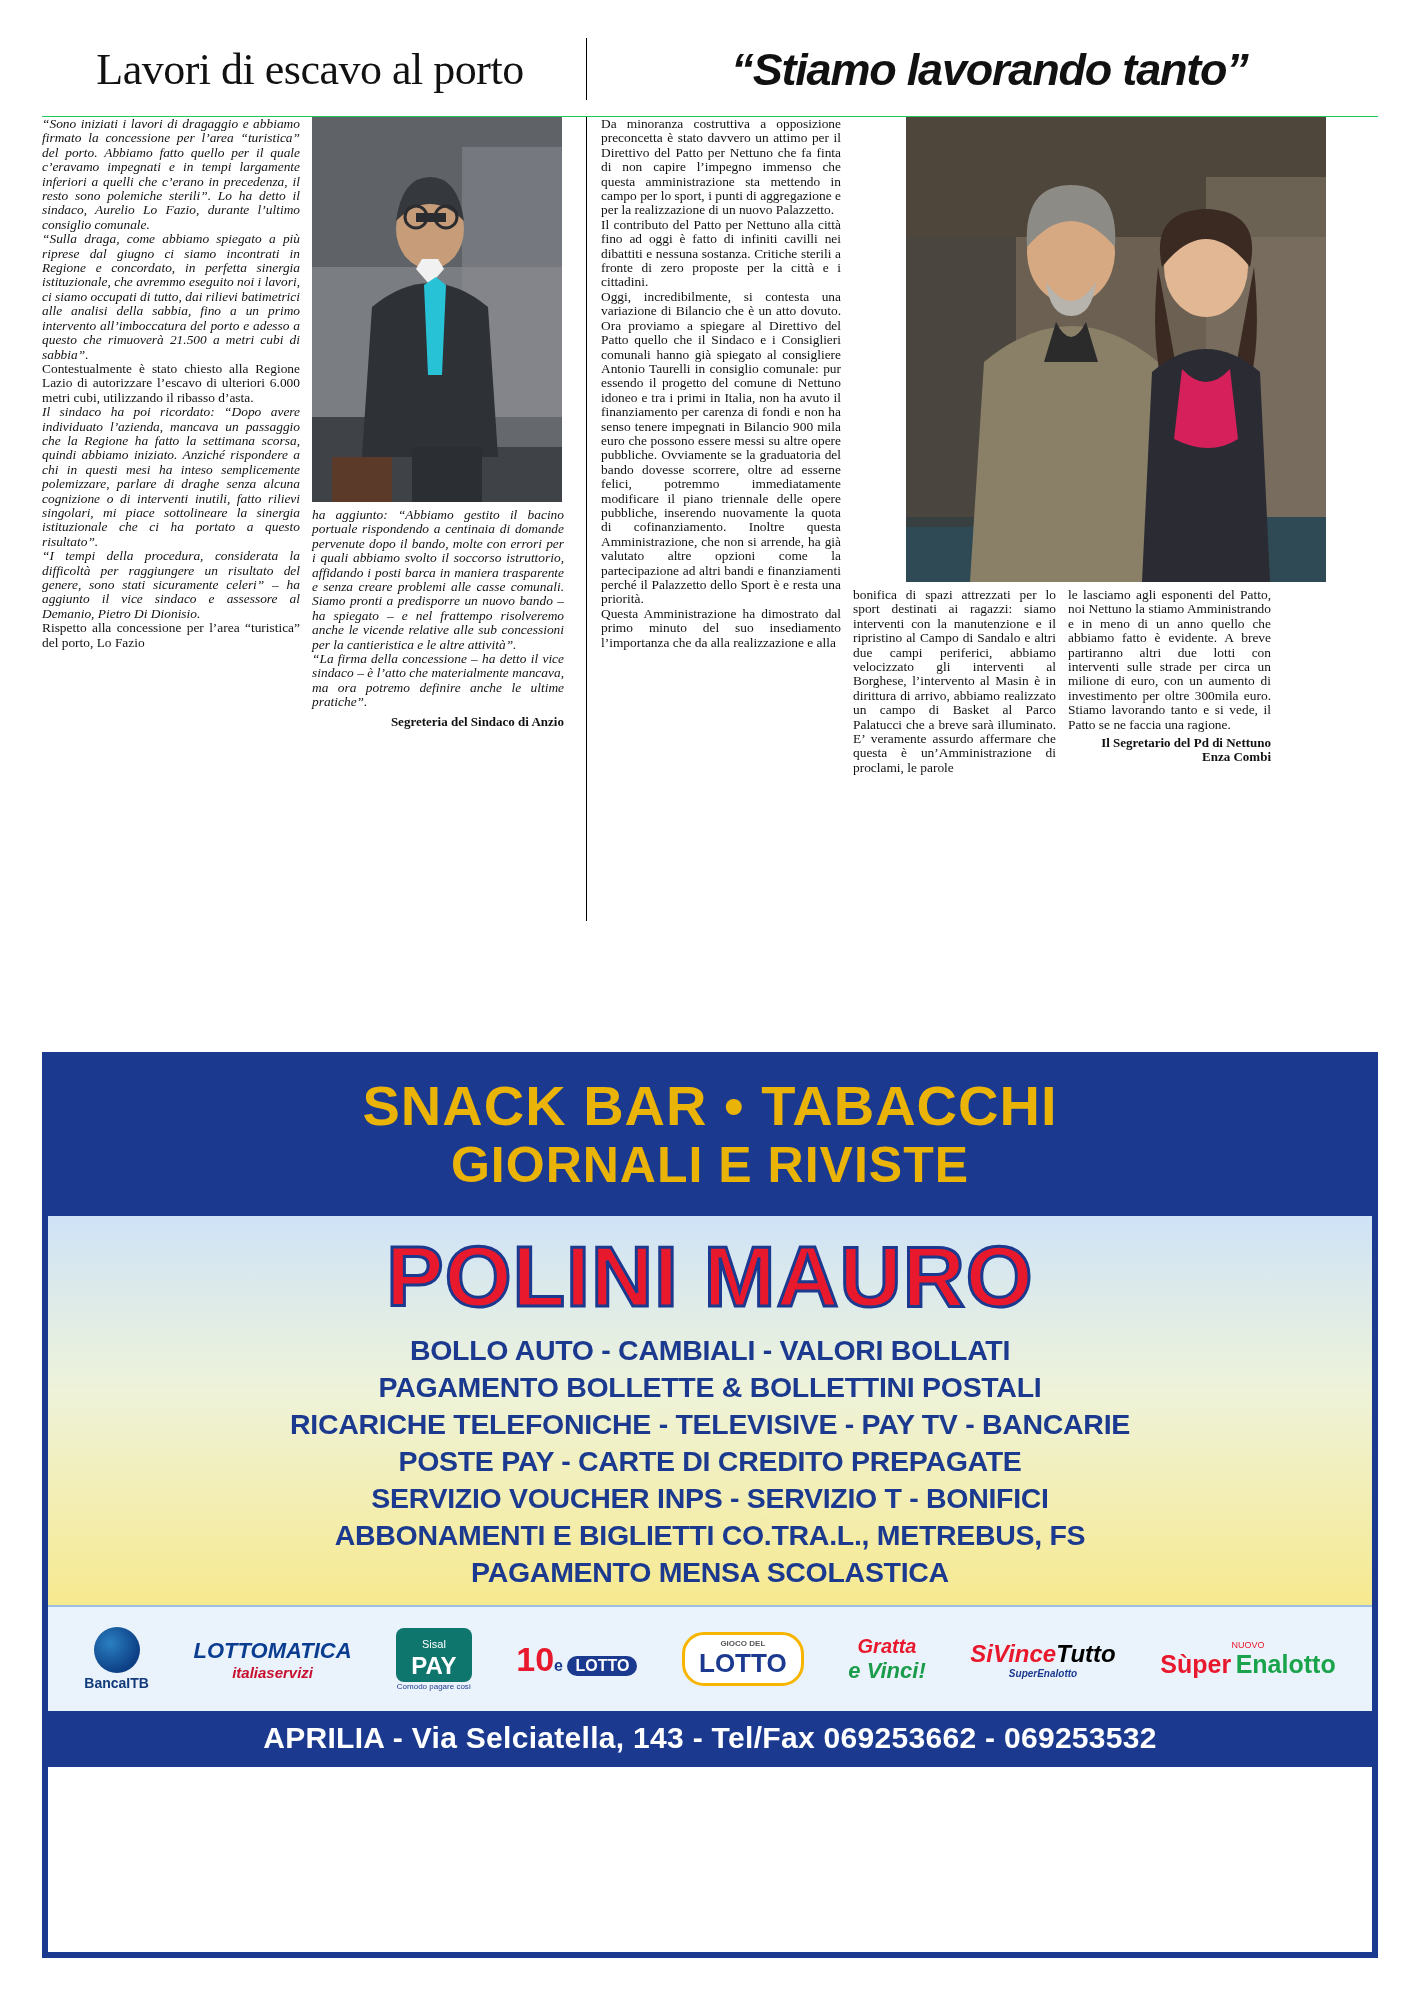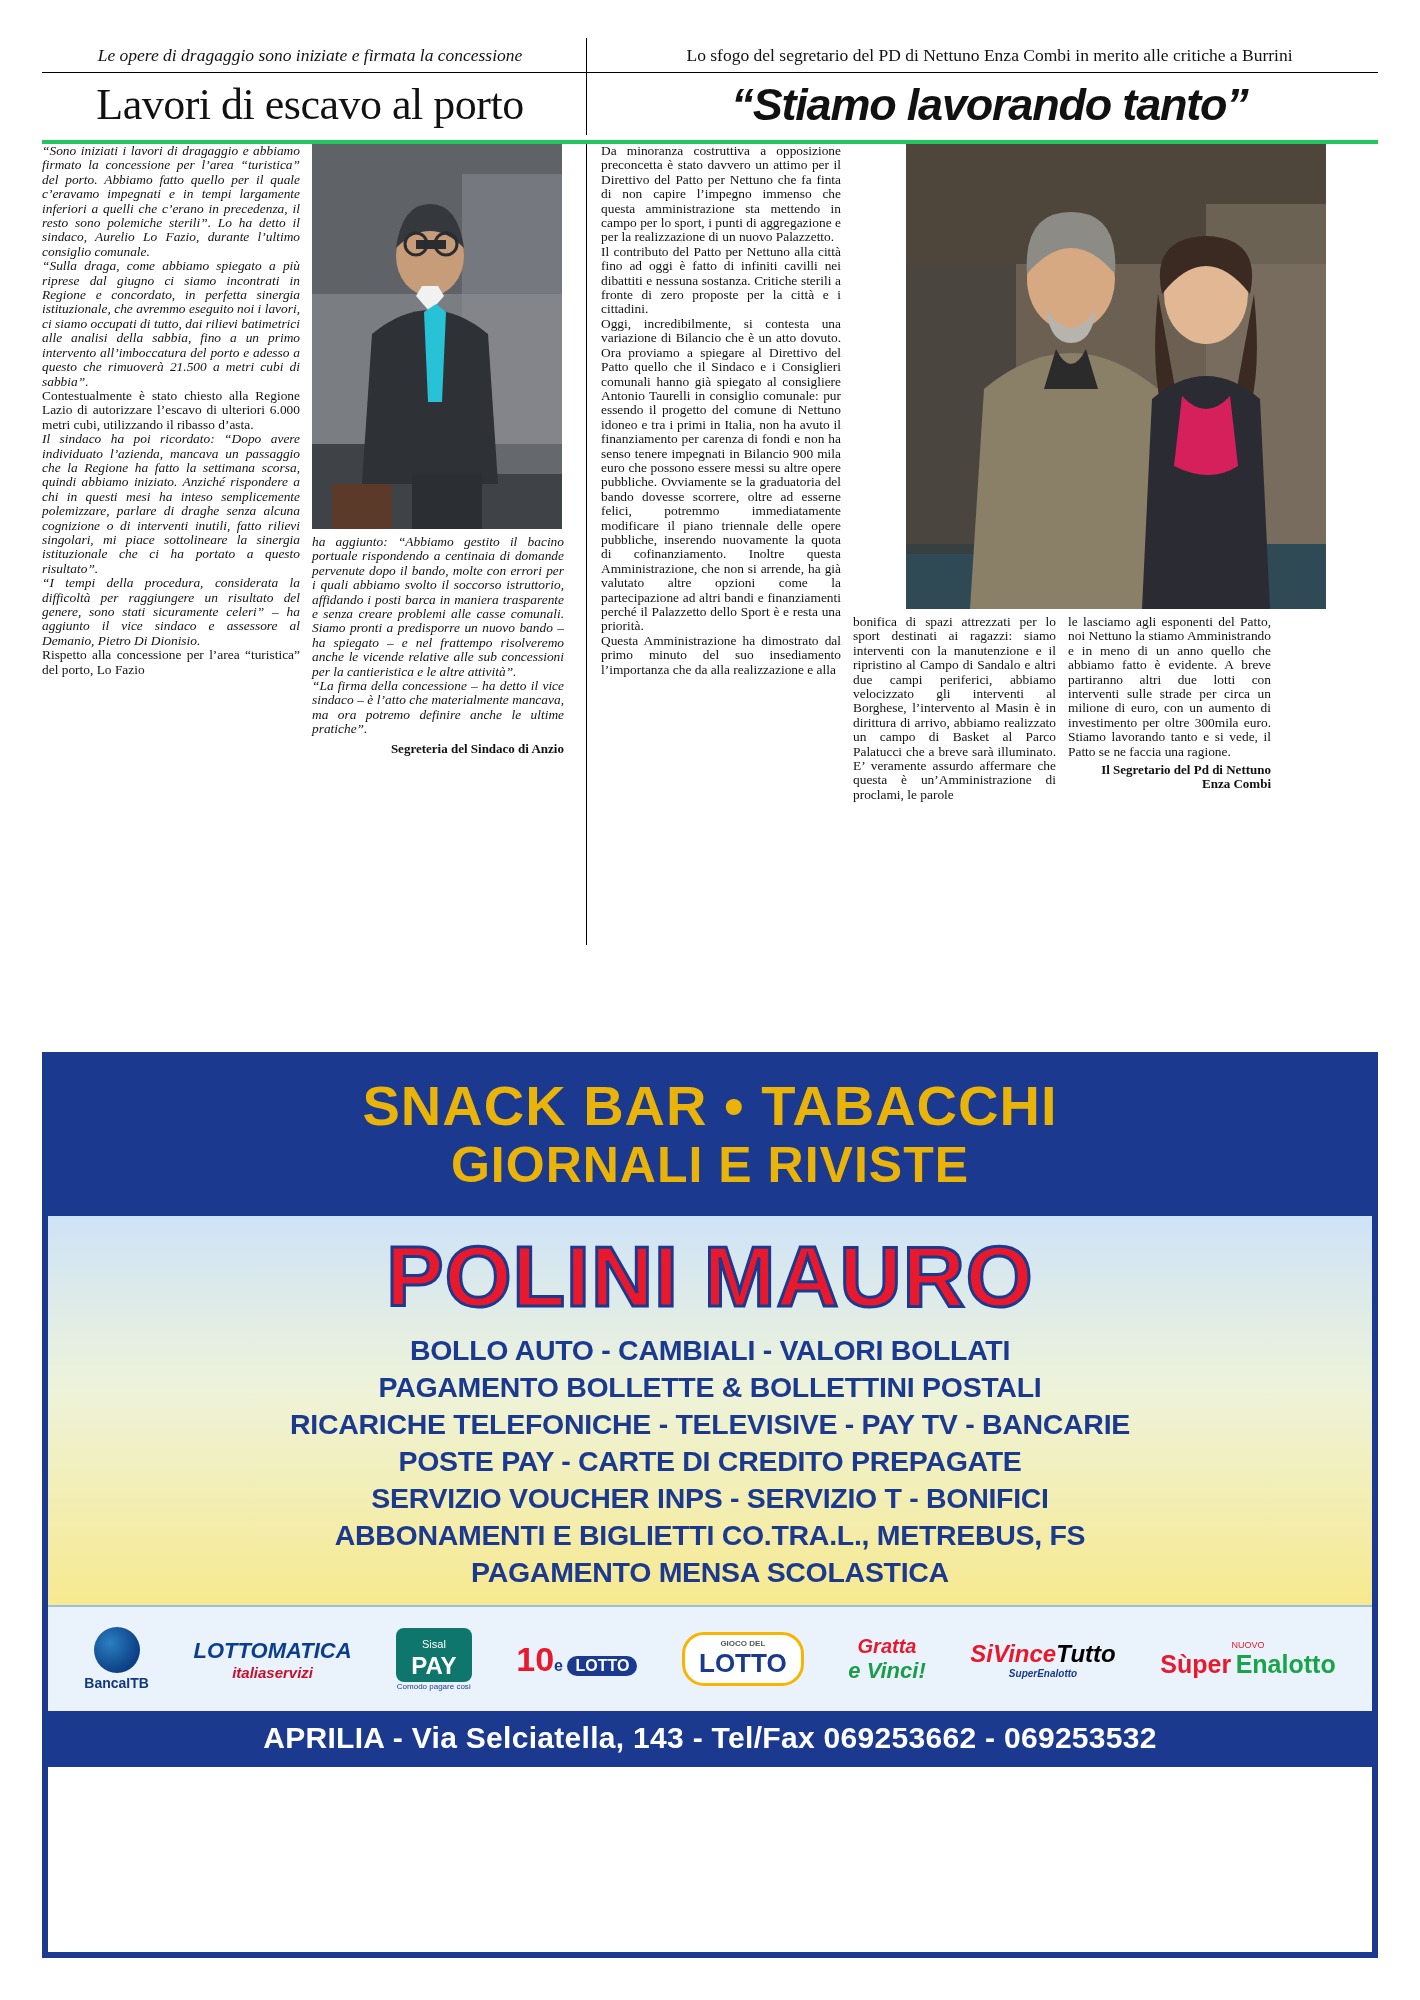--- a/index.html
+++ b/index.html
@@ -63,22 +63,22 @@
     text-align:center; margin:0;
   }
   .h1-right {
     font-family:"Liberation Sans", sans-serif;
     font-size:45px; font-weight:bold; font-style:italic;
     letter-spacing:-1.2px; text-align:center; margin:0;
   }
   
   .articles {
     display:flex;
-    border-top:4px solid #22c55e;
-    margin-top:5px;
+    border-top:1px solid #22c55e;
+    margin-top:16px;
     height:805px;
   }
   .art-left {
     width:545px; padding-right:10px; border-right:1px solid #000;
     display:flex; flex-direction:column;
   }
   .art-right { flex:1; padding-left:14px; }
   .cols2 { display:flex; gap:12px; }
   .col { font-size:13.4px; line-height:14.4px; text-align:justify; }
   .col p { margin:0 0 0 0; text-indent:0; }
@@ -175,24 +175,20 @@
   .lg-super .s { color:#e8192c; font-weight:bold; font-size:25px;}
   .lg-super .e { color:#19a34a; font-weight:bold; font-size:25px;}
   .lg-super .top { font-size:9px; color:#e8192c; display:block; }
 </style>
 </head>
 <body>
 
 <div class="page">
 
 
-  <div class="kicker-row">
-    <div class="kicker-left">Le opere di dragaggio sono iniziate e firmata la concessione</div>
-    <div class="kicker-right">Lo sfogo del segretario del PD di Nettuno Enza Combi in merito alle critiche a Burrini</div>
-  </div>
 
   <div class="head-row">
     <div class="head-left">
       <h1 class="h1-left">Lavori di escavo al porto</h1>
     </div>
     <div class="head-right">
       <h1 class="h1-right">“Stiamo lavorando tanto”</h1>
     </div>
   </div>
 

